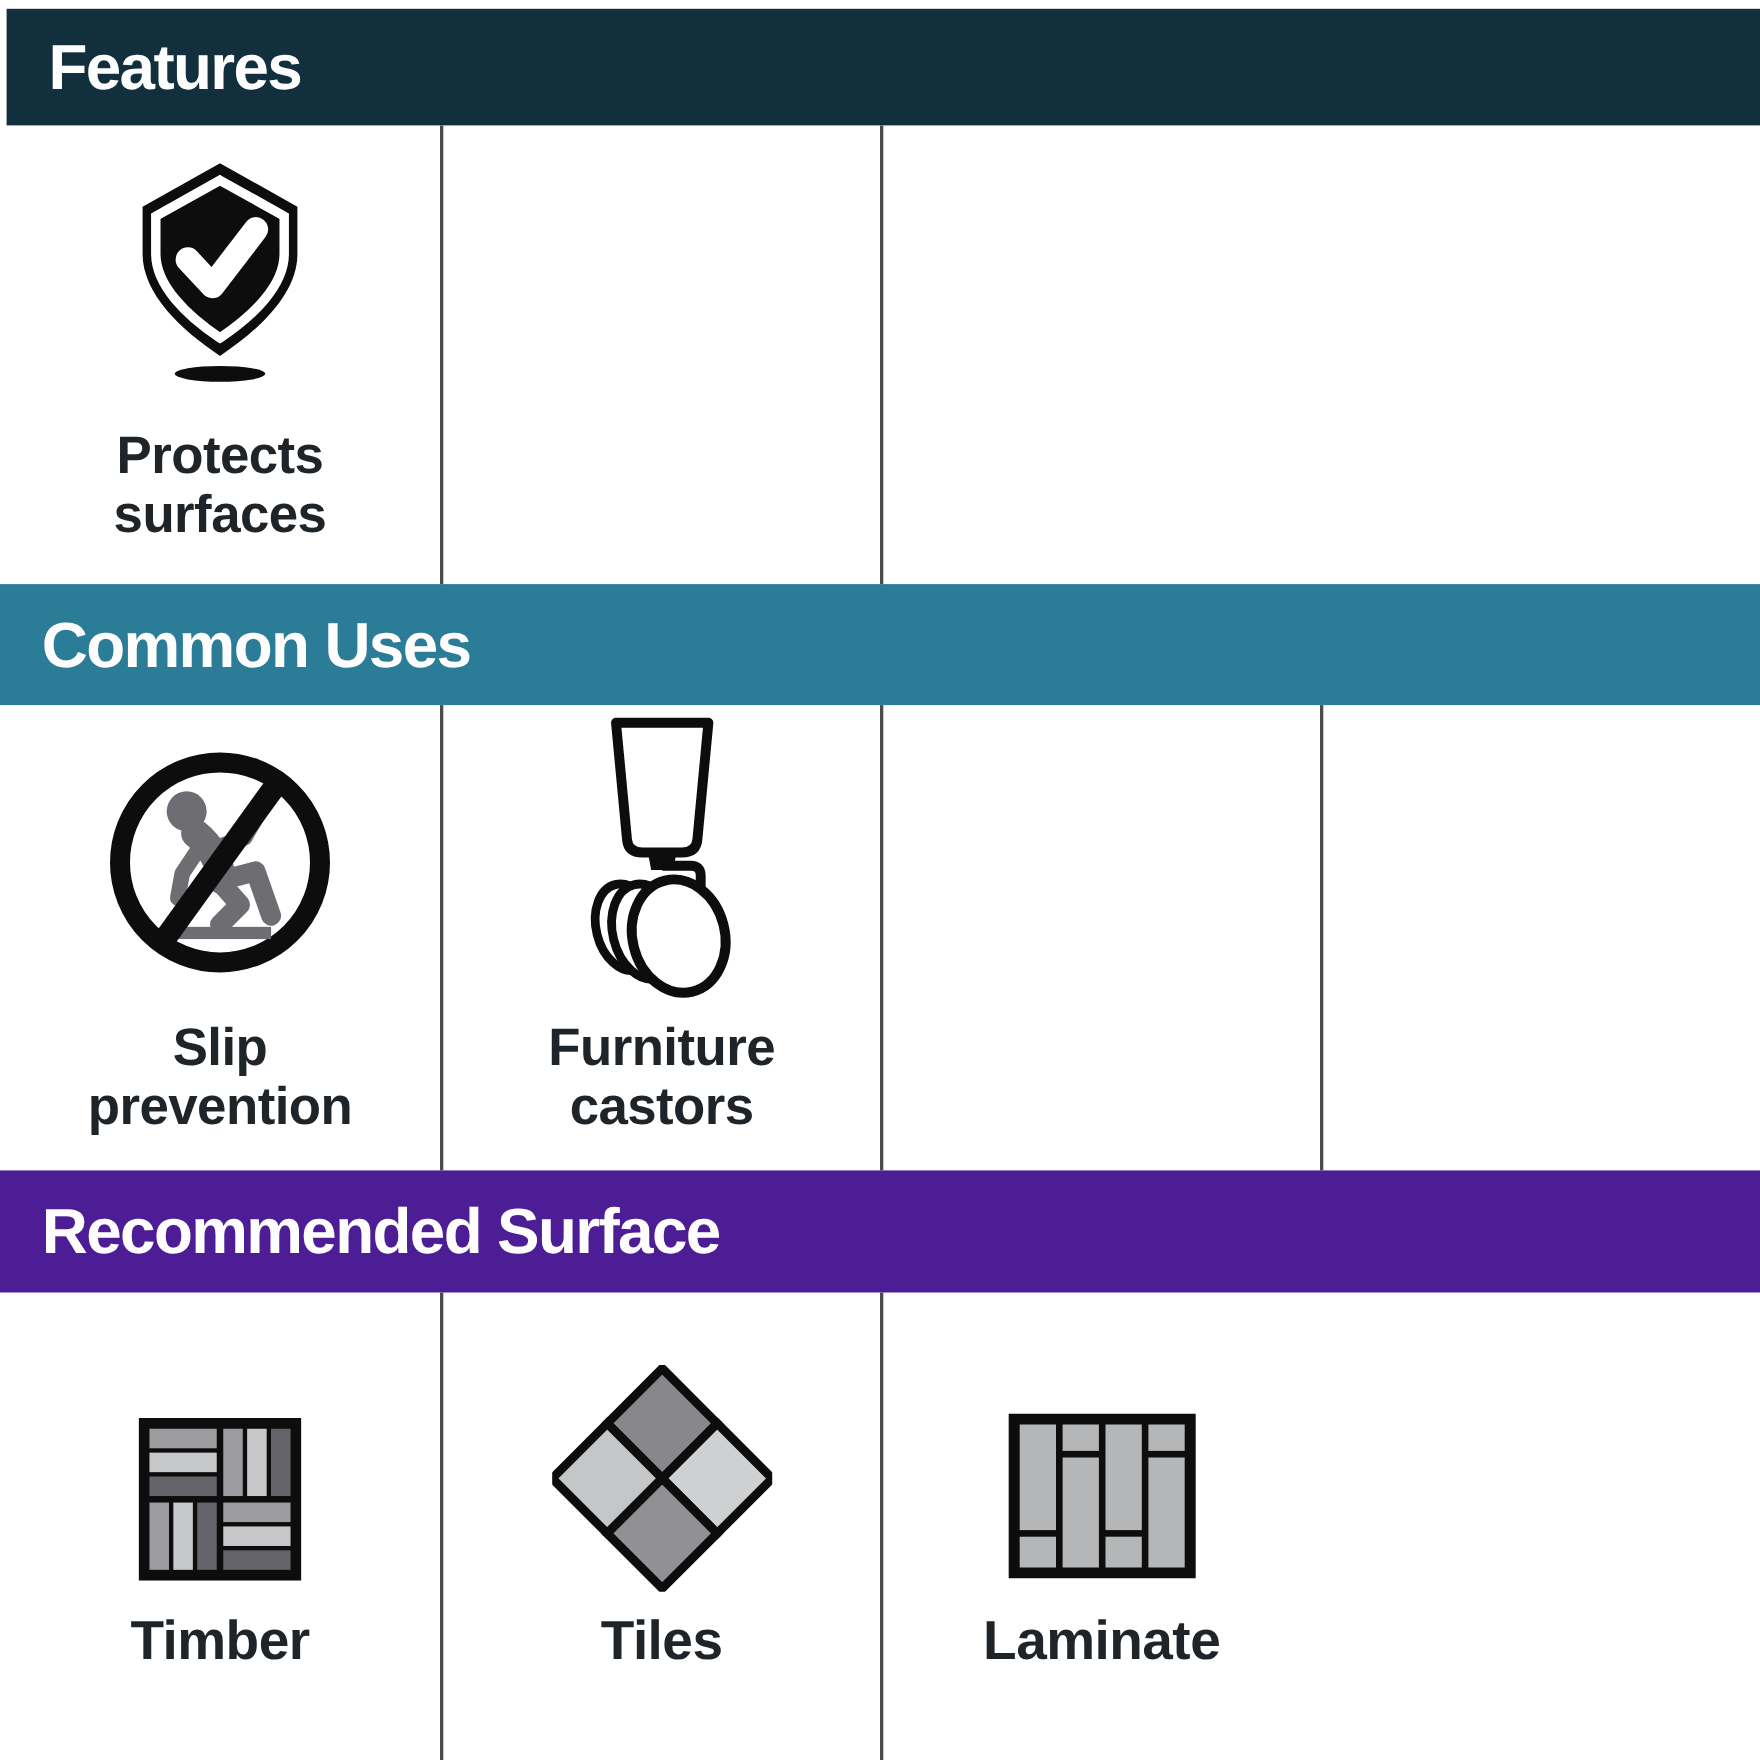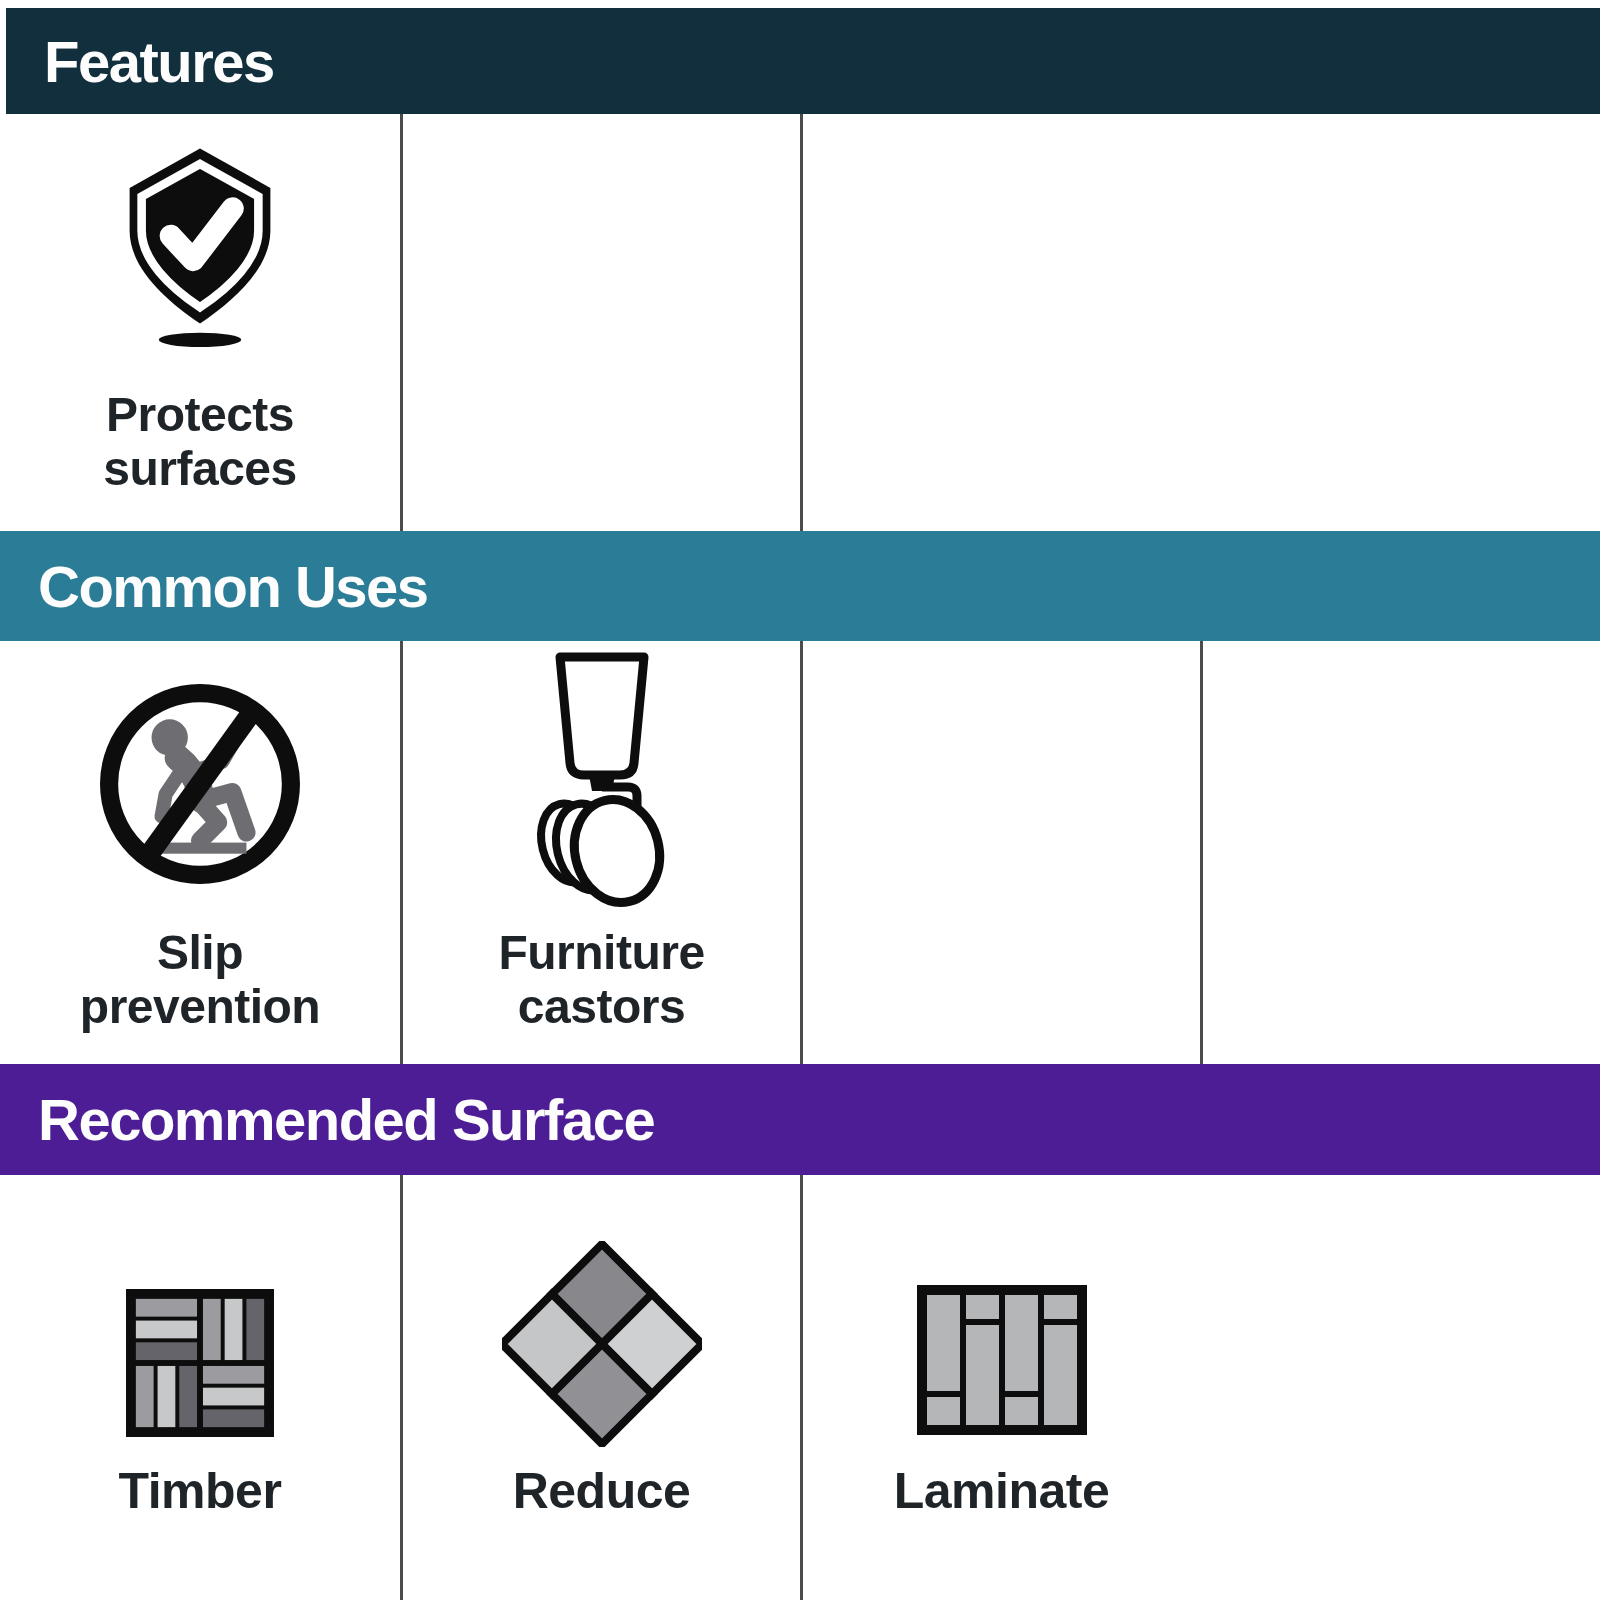--- a/index.html
+++ b/index.html
@@ -139,21 +139,21 @@
     <div class="cell">
       <div class="icon-area">
         <svg width="200" height="206" viewBox="0 0 200 206">
           <polygon points="100,3 150,53 100,103 50,53" fill="#87878c" stroke="#0d0d0d" stroke-width="8"></polygon>
           <polygon points="50,53 100,103 50,153 0,103" fill="#c4c6c7" stroke="#0d0d0d" stroke-width="8"></polygon>
           <polygon points="150,53 200,103 150,153 100,103" fill="#ced0d2" stroke="#0d0d0d" stroke-width="8"></polygon>
           <polygon points="100,103 150,153 100,203 50,153" fill="#909095" stroke="#0d0d0d" stroke-width="8"></polygon>
         </svg>
       </div>
       <div class="label">
-        <span>Reduce</span>
+        <span>Tiles</span>
       </div>
     </div>
 
     <div class="cell">
       <div class="icon-area">
         <svg class="mb12" width="172" height="150" viewBox="0 0 170 150">
           <rect x="0" y="0" width="170" height="150" fill="#0d0d0d"></rect>
           <rect x="10" y="10" width="33" height="96" fill="#b4b6b7"></rect>
           <rect x="10" y="112" width="33" height="28" fill="#b4b6b7"></rect>
           <rect x="49" y="10" width="33" height="24" fill="#b4b6b7"></rect>

